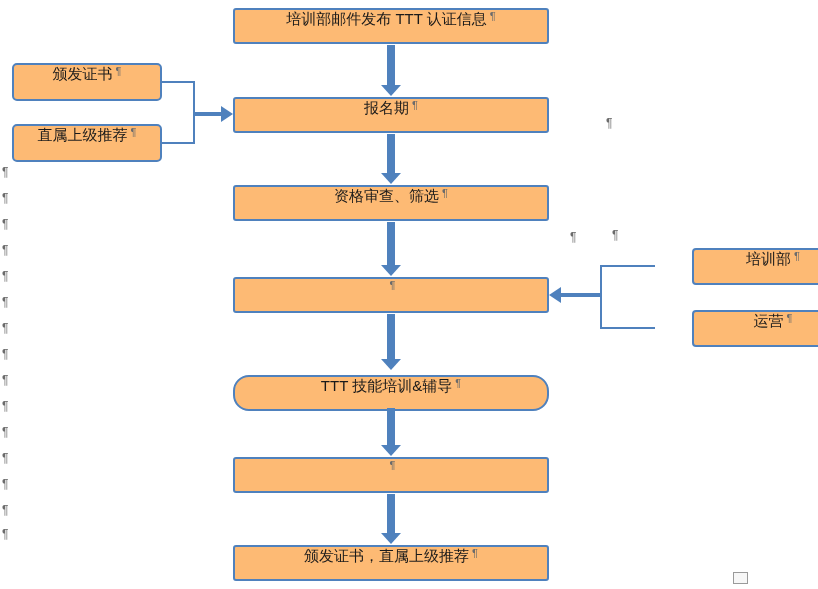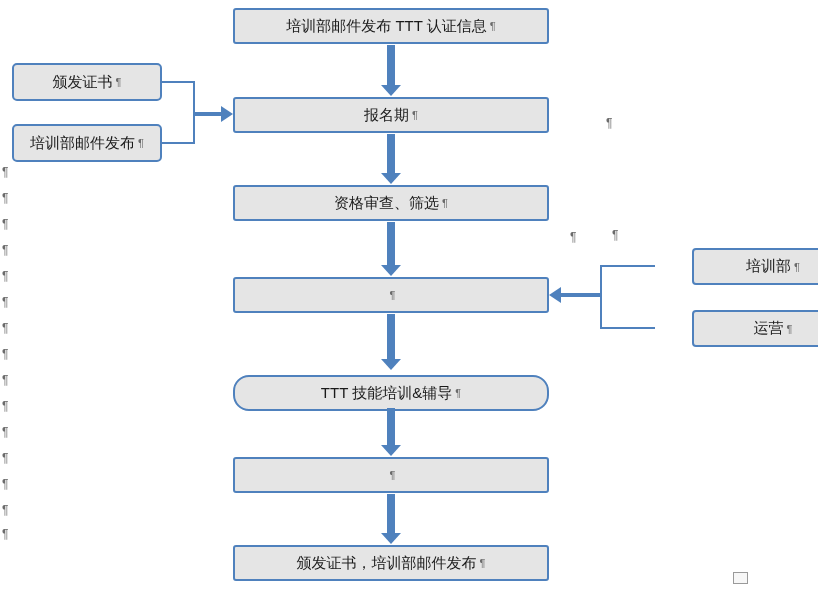--- a/index.html
+++ b/index.html
@@ -8,23 +8,23 @@
     position: relative;
     width: 818px;
     height: 589px;
     background: #ffffff;
     font-family: "Liberation Sans", "DejaVu Sans", sans-serif;
     overflow: hidden;
   }
   .box {
     position: absolute;
     border: 2px solid var(--accent);
-    background: #e5e5e5;
+    background: #fdba74;
     display: flex;
-    align-items: center;
+    align-items: flex-start;
     justify-content: center;
     font-size: 15px;
     color: #1a1a1a;
     box-sizing: border-box;
     white-space: nowrap;
   }
   .main { left: 233px; width: 316px; height: 36px; border-radius: 3px; }
   .main.rounded { border-radius: 16px; }
   .side-left { left: 12px; width: 150px; height: 38px; border-radius: 5px; }
   .side-right { left: 692px; width: 162px; height: 37px; border-radius: 4px; }
@@ -106,30 +106,30 @@
   <div class="box main" style="top:457px">
       <span class="pmark">¶</span>
   </div>
 
   <div class="v-arrow" style="top:494px;height:50px">
     <div class="shaft"></div>
     <div class="head"></div>
   </div>
 
   <div class="box main" style="top:545px">
-    <span>颁发证书，培训部邮件发布</span>
+    <span>颁发证书，直属上级推荐</span>
       <span class="pmark">¶</span>
   </div>
 
   <div class="box side-left" style="top:63px">
     <span>颁发证书</span>
       <span class="pmark">¶</span>
   </div>
   <div class="box side-left" style="top:124px">
-    <span>培训部邮件发布</span>
+    <span>直属上级推荐</span>
       <span class="pmark">¶</span>
   </div>
 
   <div class="line" style="left:162px;top:81px;width:33px;height:2px"></div>
   <div class="line" style="left:162px;top:142px;width:33px;height:2px"></div>
   <div class="line" style="left:193px;top:81px;width:2px;height:63px"></div>
   <div class="line" style="left:195px;top:112px;width:27px;height:4px"></div>
   <div class="tri right" style="left:221px;top:106px"></div>
 
   <div class="box side-right" style="top:248px">

